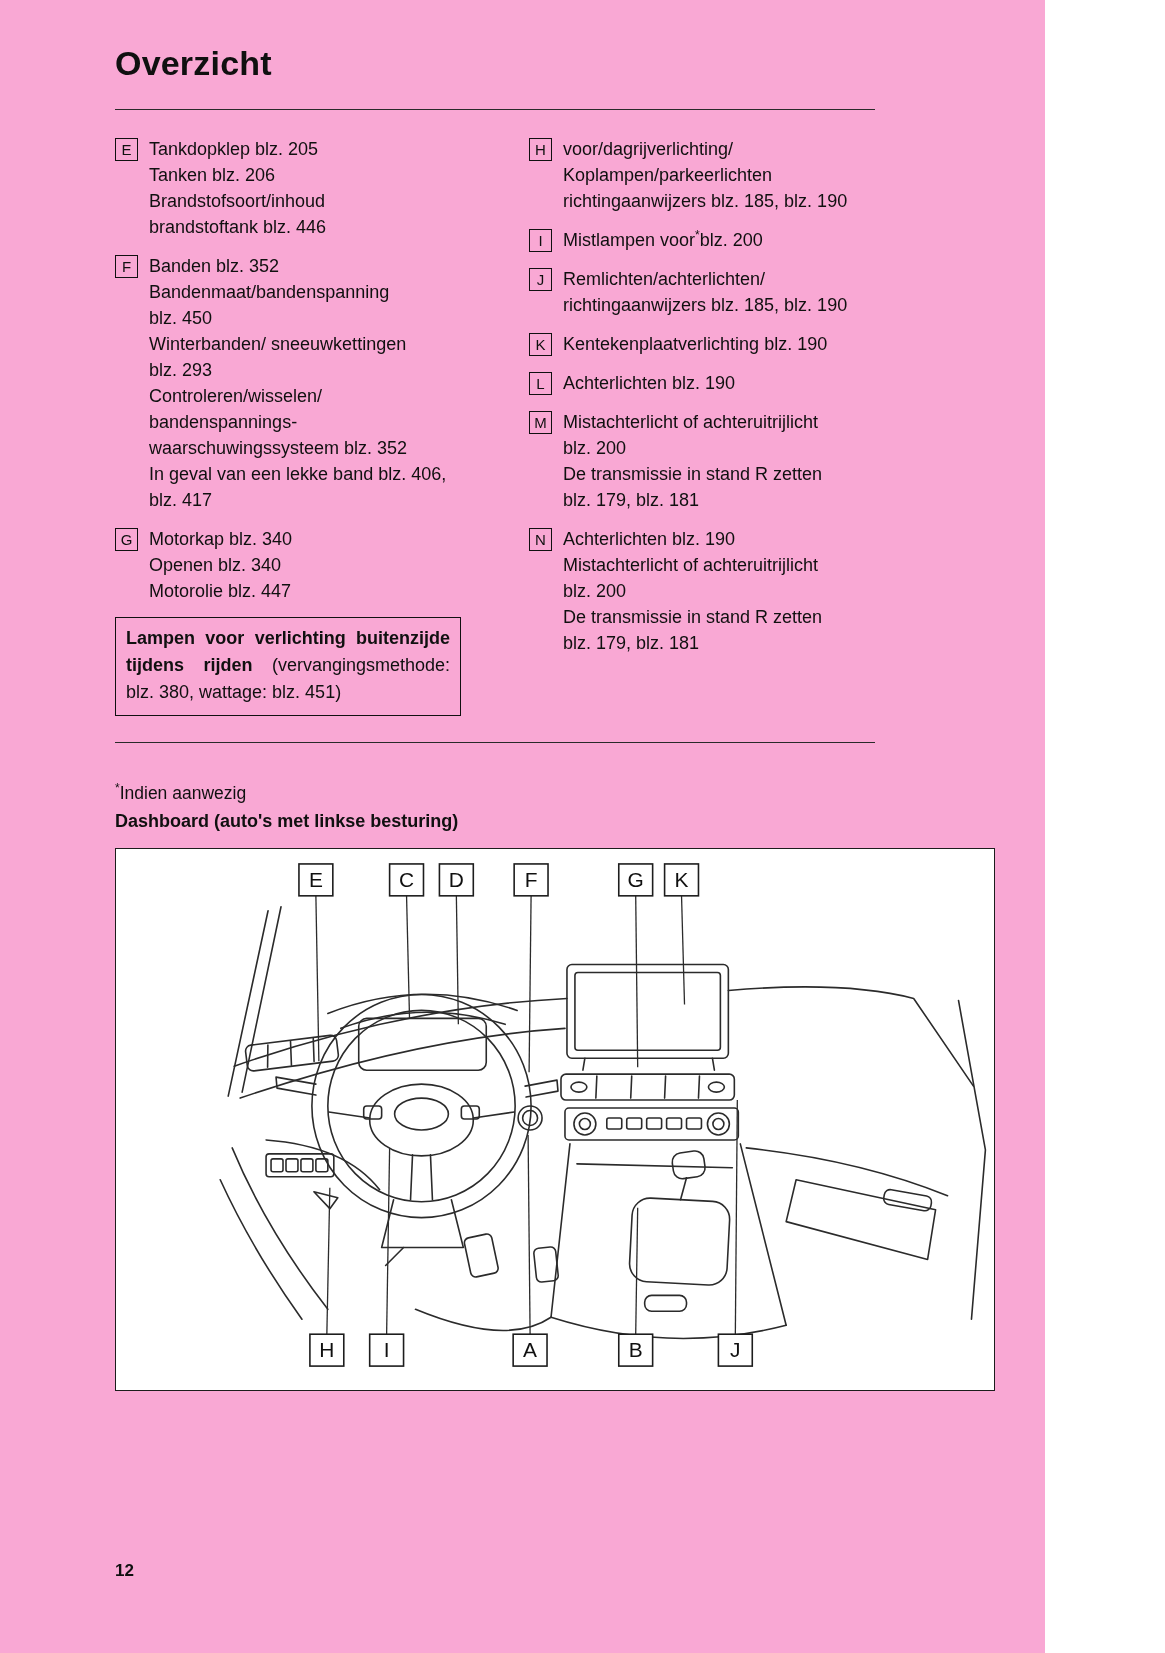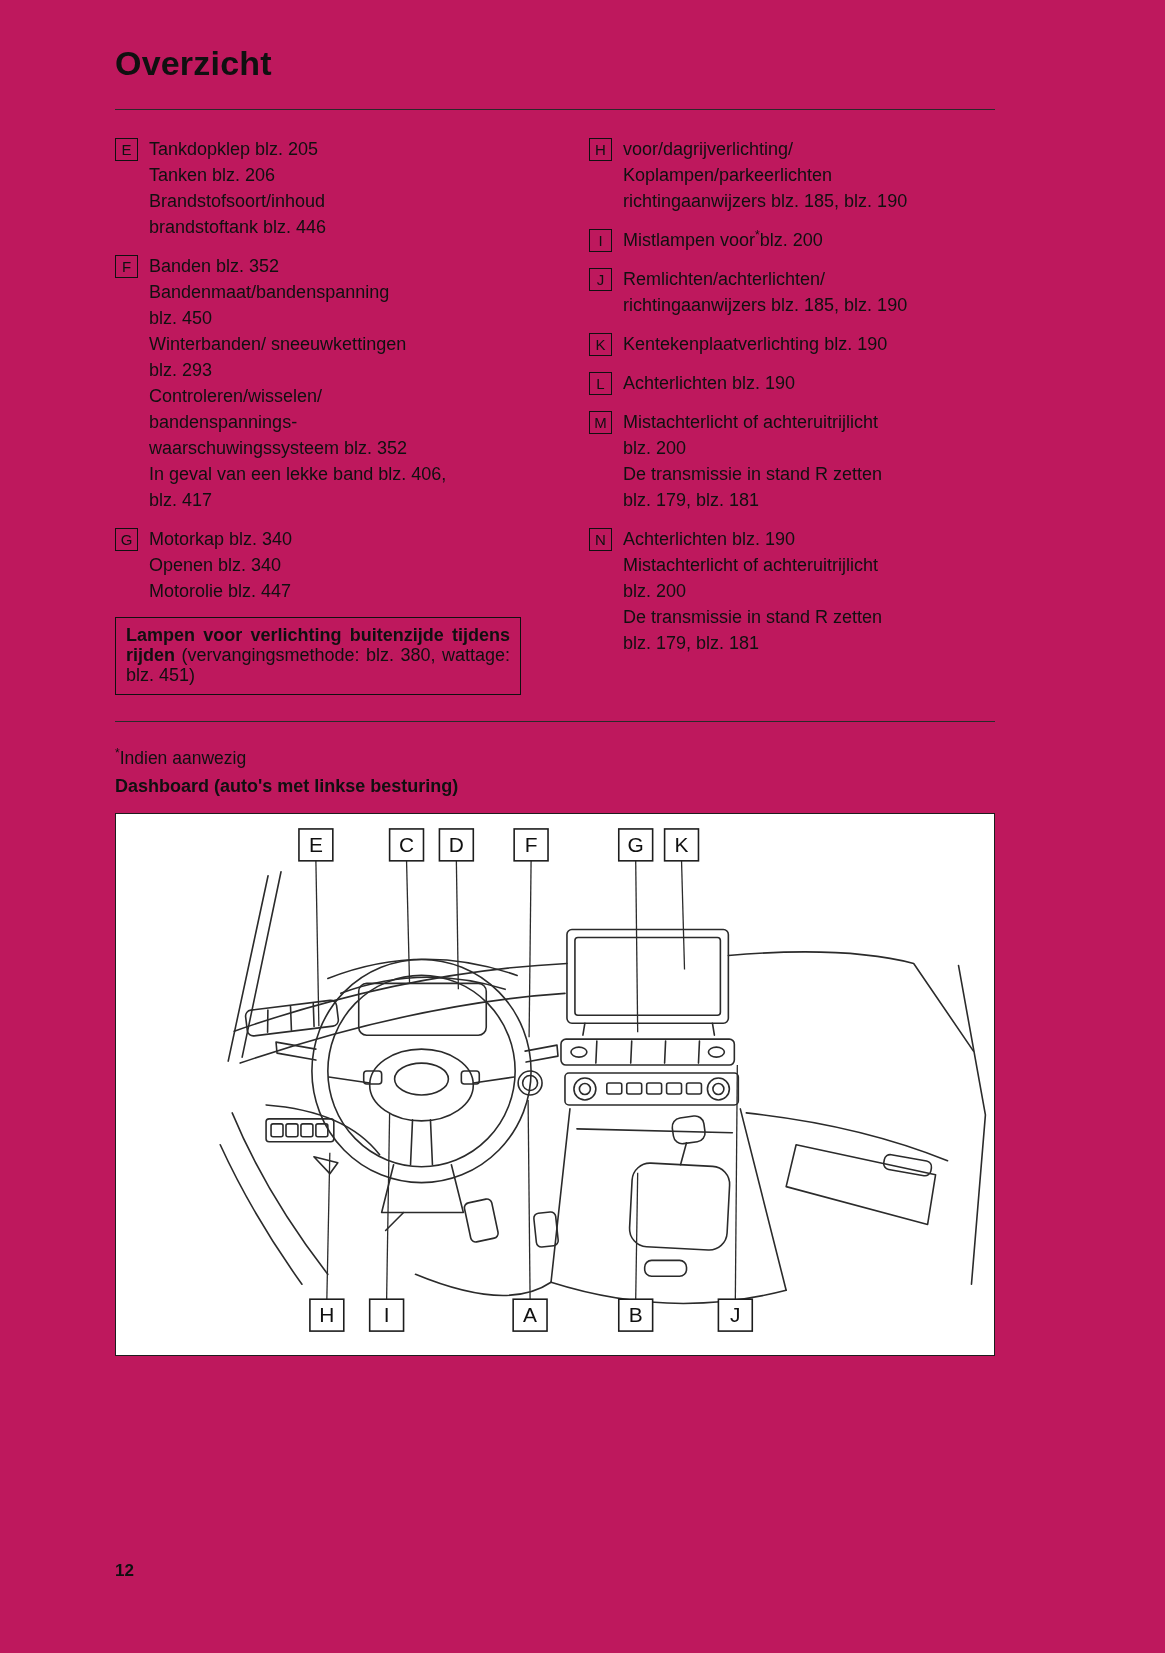--- a/index.html
+++ b/index.html
@@ -1,38 +1,38 @@
 <!DOCTYPE html>
 <html><head>
 <meta charset="utf-8">
 <style>
   * { margin:0; padding:0; box-sizing:border-box; }
   body { background:#ffffff; font-family:"Liberation Sans", sans-serif; color:#101010; }
   .page {
-    width:1165px; height:1653px; position:relative; background:#be185d;
+    width:1045px; height:1653px; position:relative; background:#f9a8d4;
     padding:44px 170px 0 115px; overflow:hidden;
   }
   .title { font-size:34px; font-weight:700; letter-spacing:0.2px; }
   .rule { border:none; border-top:1.6px solid #2a2a2a; margin-top:26px; }
   .cols { display:flex; gap:68px; margin-top:26px; }
   .col { width:406px; }
   .entry { display:flex; margin-bottom:13px; font-size:18px; line-height:26px; }
   .keybox {
     flex:none; width:23px; height:23px; border:1.5px solid #101010;
     display:flex; align-items:center; justify-content:center;
     font-size:15px; margin-right:11px; margin-top:2px;
   }
   .lines { flex:1; }
   sup { font-size:12px; vertical-align:super; line-height:0; }
   .note-box {
     border:1.6px solid #101010; padding:7px 10px 9px 10px; margin-top:8px;
-    font-size:18px; line-height:20px; text-align:justify;
+    font-size:18px; line-height:27px; text-align:justify;
   }
   .note-box .b { font-weight:700; }
-  .footnote { margin-top:24px; font-size:17.5px; line-height:24px; }
+  .footnote { margin-top:38px; font-size:17.5px; line-height:24px; }
   .dash-heading { font-size:18px; font-weight:700; margin-top:6px; }
   .diagram-box {
     width:880px; height:543px; border:1.6px solid #1d1d1d; margin-top:16px;
     background:#fff;
   }
   .diagram-box svg { display:block; width:100%; height:100%; }
   .page-number { position:absolute; left:115px; bottom:72px; font-size:17px; font-weight:700;margin-top:45px; }
   svg text { font-family:"Liberation Sans", sans-serif; font-size:21px; fill:#101010; }
 </style>
 </head>

